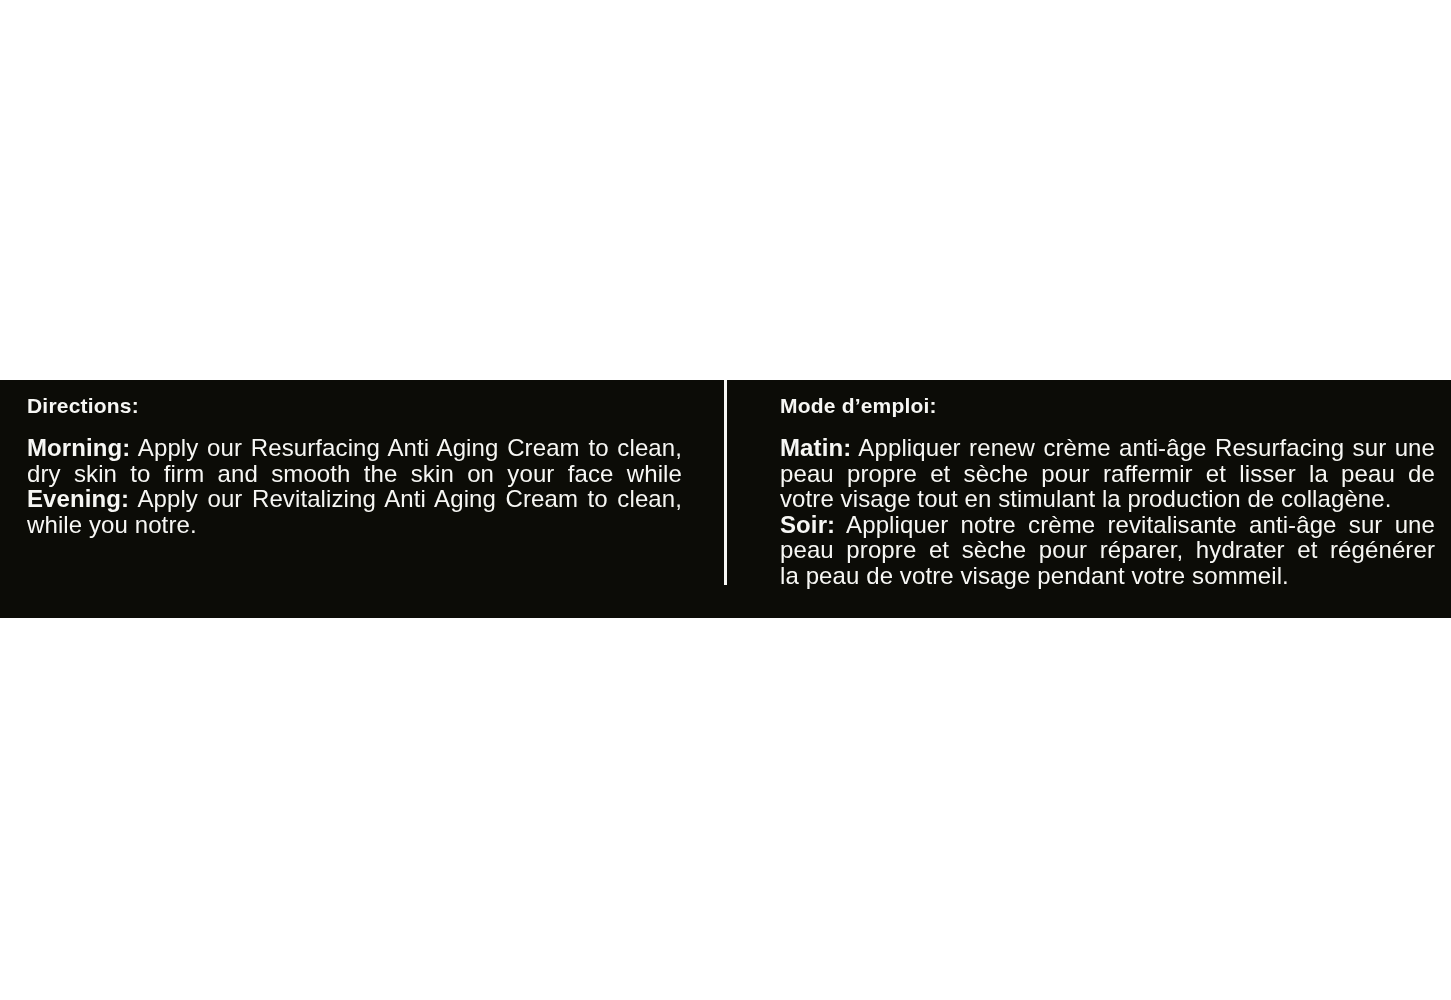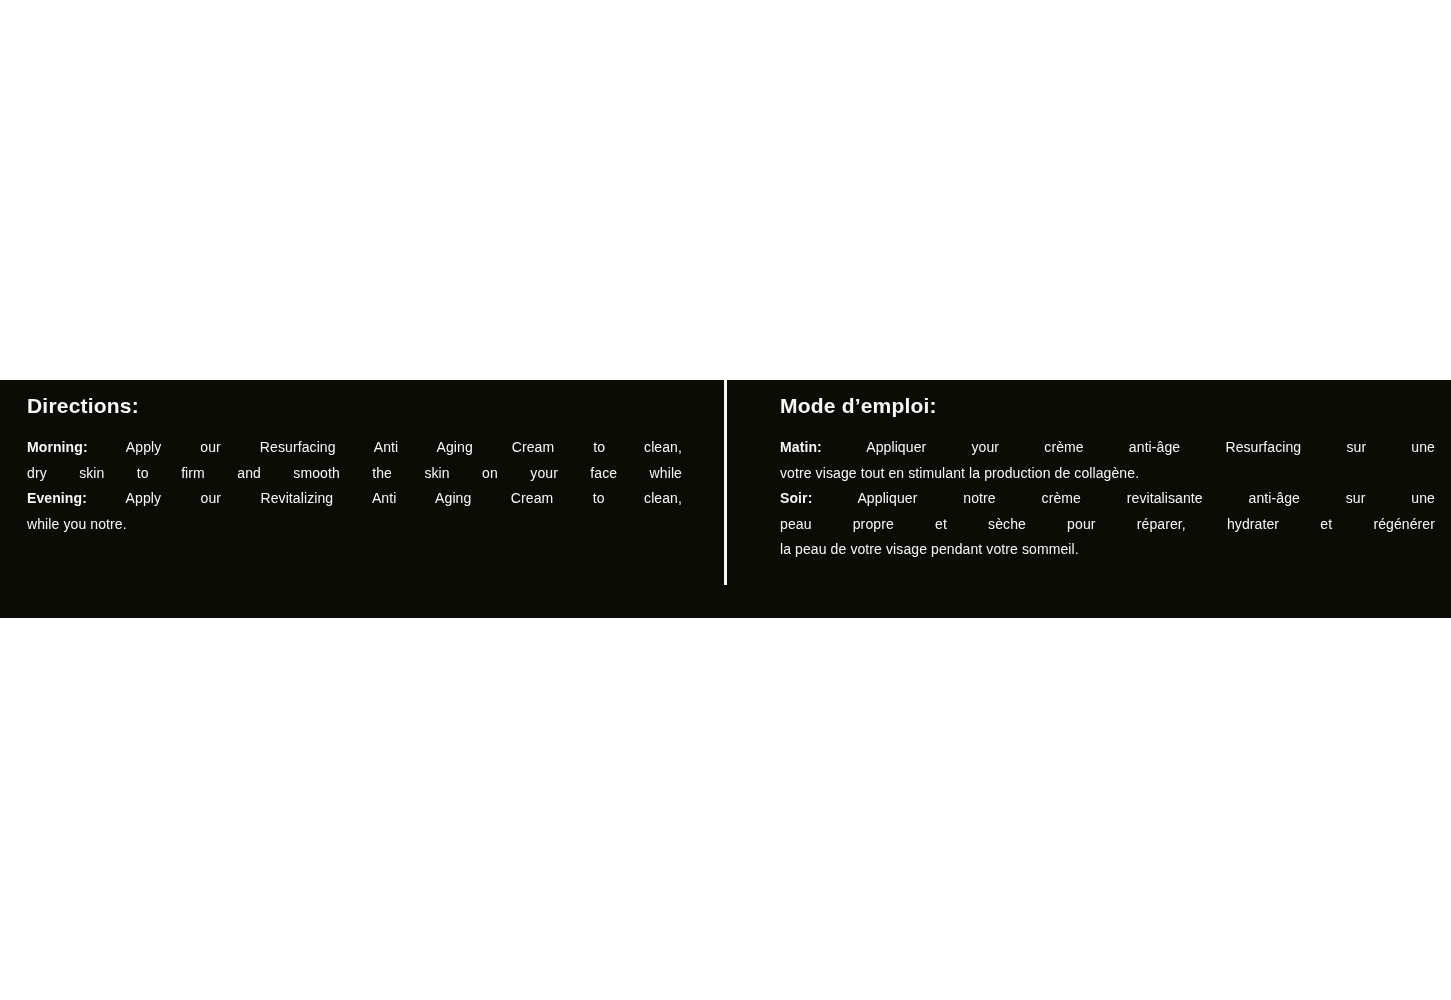--- a/index.html
+++ b/index.html
@@ -36,21 +36,21 @@
   .col-en { left: 27px; }
   .col-fr { left: 780px; }
   .heading {
     font-size: 21px;
     font-weight: bold;
     line-height: 26px;
     letter-spacing: 0.2px;
     margin-bottom: 16px;
   }
   .line {
-    font-size: 14px;
+    font-size: 24px;
     line-height: 25.5px;
     letter-spacing: 0.1px;
   }
   .just {
     text-align: justify;
     text-align-last: justify;
   }
   .lead { font-weight: bold; }
   .divider {
     position: absolute;
@@ -73,21 +73,22 @@
         <div class="line just"><span class="lead">Evening:</span><span> Apply our Revitalizing Anti Aging Cream to clean,</span></div>
         <div class="line">while you notre.</div>
       </div>
     </section>
 
     <div class="divider"></div>
 
     <section class="col col-fr">
       <div class="heading">Mode d’emploi:</div>
       <div>
-        <div class="line just"><span class="lead">Matin:</span><span> Appliquer your crème anti-âge Resurfacing sur une</span></div>
+        <div class="line just"><span class="lead">Matin:</span><span> Appliquer renew crème anti-âge Resurfacing sur une</span></div>
+        <div class="line just">peau propre et sèche pour raffermir et lisser la peau de</div>
         <div class="line">votre visage tout en stimulant la production de collagène.</div>
         <div class="line just"><span class="lead">Soir:</span><span> Appliquer notre crème revitalisante anti-âge sur une</span></div>
         <div class="line just">peau propre et sèche pour réparer, hydrater et régénérer</div>
         <div class="line">la peau de votre visage pendant votre sommeil.</div>
       </div>
     </section>
 
   </div>
 </div>
 

